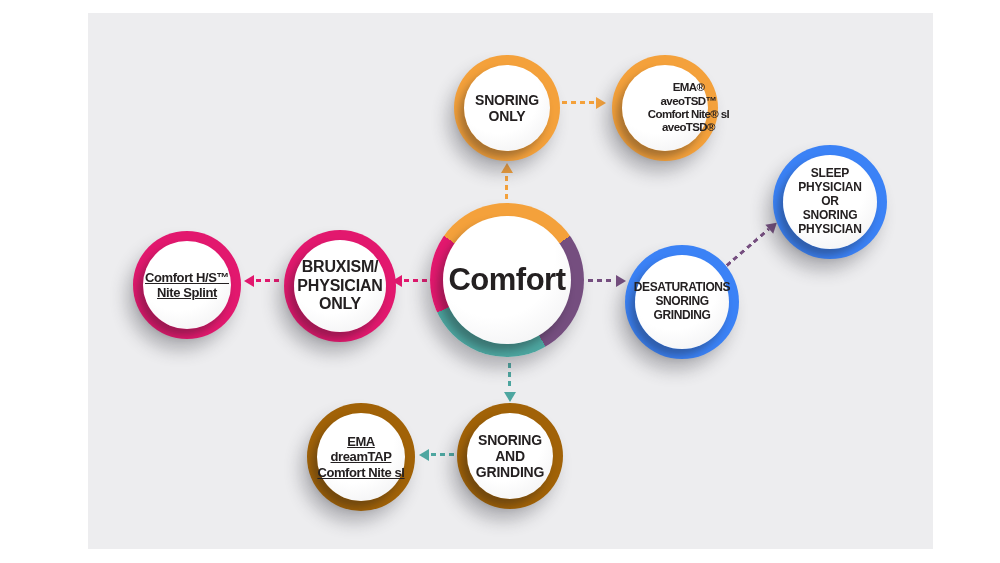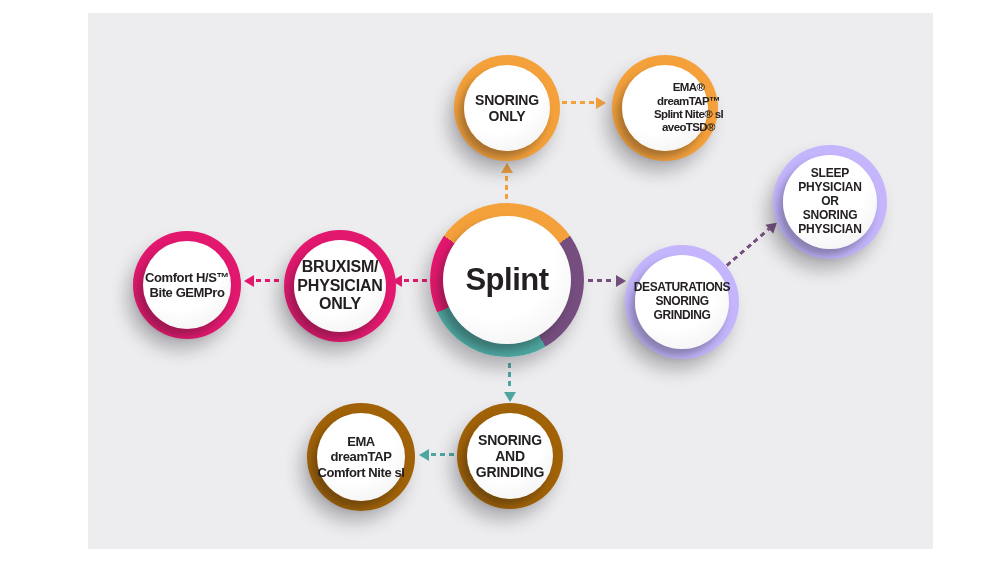--- a/index.html
+++ b/index.html
@@ -38,33 +38,33 @@
     align-items: center;
     text-align: center;
     color: #242021;
     font-weight: 700;
     line-height: 1.16;
     letter-spacing: -0.2px;
   }
   .label span { display: block; white-space: nowrap; }
   .ring-orange { background: #F4A13B; }
   .ring-pink   { background: #E2186E; }
-  .ring-purple { background: #c4b5fd; }
+  .ring-purple { background: #3b82f6; }
   .ring-teal   { background: #a16207; }
   .ring-multi  {
     background: conic-gradient(from 305deg,
       #F4A13B 0deg 110deg,
       #754E7F 110deg 205deg,
       #4DA6A0 205deg 300deg,
       #E2186E 300deg 360deg);
   }
   .fs31 { font-size: 31px; letter-spacing: -0.5px; }
   .fs14 { font-size: 14px; }
   .fs13 { font-size: 16px; }
-  .fs13t { font-size: 13px; letter-spacing: -0.4px; }
+  .fs13t { font-size: 13px; letter-spacing: -0.4px; text-decoration: underline; }
   .fs12 { font-size: 12px; }
   .fs12t { font-size: 12px; letter-spacing: -0.4px; }
   .fs11t { font-size: 11.5px; letter-spacing: -0.6px; margin-left: 47px; }
   
   .c-orange { --c: #F4A13B; }
   .c-pink   { --c: #E2186E; }
   .c-purple { --c: #754E7F; }
   .c-teal   { --c: #4DA6A0; }
   .dash { position: absolute; }
   .dash.h { height: 3px; background: repeating-linear-gradient(90deg,  var(--c) 0 5px, transparent 5px 9px); }
@@ -113,40 +113,40 @@
 
   <div class="dash v c-teal" style="left:508px; top:363px; height:27px;"></div>
   <div class="tri down c-teal" style="left:504px; top:392px;"></div>
 
   <div class="tri left c-teal" style="left:419px; top:449px;"></div>
   <div class="dash h c-teal" style="left:431px; top:453px; width:24px;"></div>
 
   <div class="node ring-multi" style="left:430px; top:203px; width:154px; height:154px; --ring:13px;">
     <div class="inner">
       <div class="label fs31">
-        <span>Splint</span>
+        <span>Comfort</span>
       </div>
     </div>
   </div>
 
   <div class="node ring-orange" style="left:454px; top:55px; width:106px; height:106px;">
     <div class="inner">
       <div class="label fs14">
         <span>SNORING</span>
         <span>ONLY</span>
       </div>
     </div>
   </div>
 
   <div class="node ring-orange" style="left:612px; top:55px; width:106px; height:106px;">
     <div class="inner">
       <div class="label fs11t">
         <span>EMA®</span>
-        <span>dreamTAP™</span>
-        <span>Splint Nite® sl</span>
+        <span>aveoTSD™</span>
+        <span>Comfort Nite® sl</span>
         <span>aveoTSD®</span>
       </div>
     </div>
   </div>
 
   <div class="node ring-purple" style="left:625px; top:245px; width:114px; height:114px;">
     <div class="inner">
       <div class="label fs12t">
         <span>DESATURATIONS</span>
         <span>SNORING</span>
@@ -174,21 +174,21 @@
         <span>PHYSICIAN</span>
         <span>ONLY</span>
       </div>
     </div>
   </div>
 
   <div class="node ring-pink" style="left:133px; top:231px; width:108px; height:108px;">
     <div class="inner">
       <div class="label fs13t">
         <span>Comfort H/S™</span>
-        <span>Bite GEMPro</span>
+        <span>Nite Splint</span>
       </div>
     </div>
   </div>
 
   <div class="node ring-teal" style="left:457px; top:403px; width:106px; height:106px;">
     <div class="inner">
       <div class="label fs14">
         <span>SNORING</span>
         <span>AND</span>
         <span>GRINDING</span>

